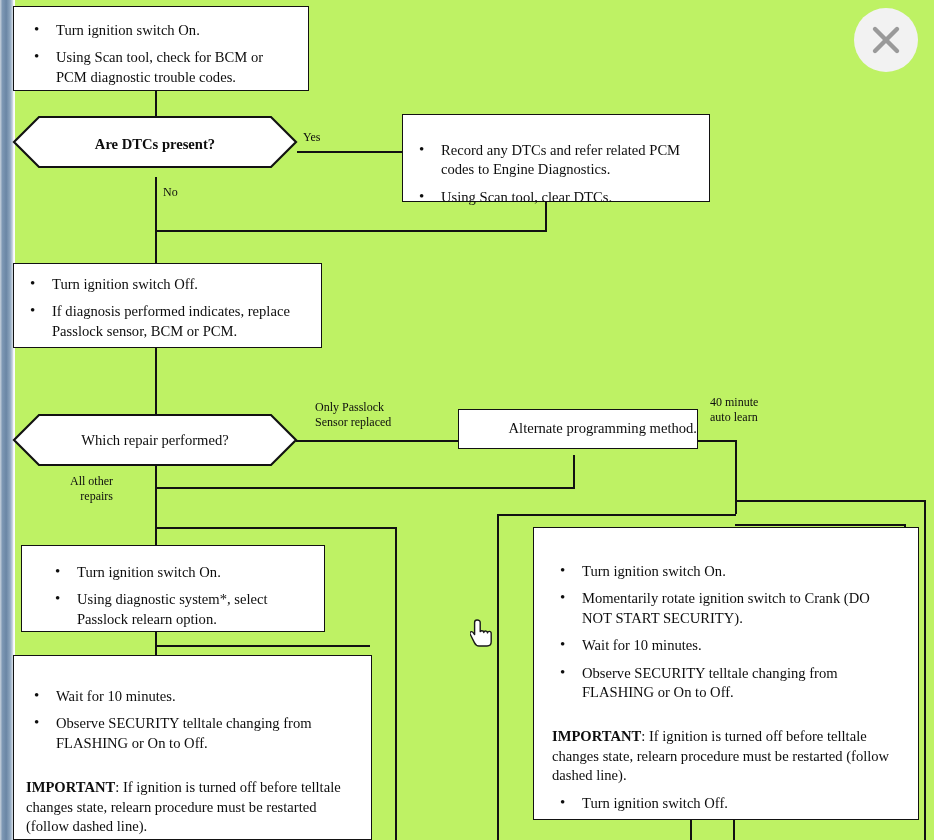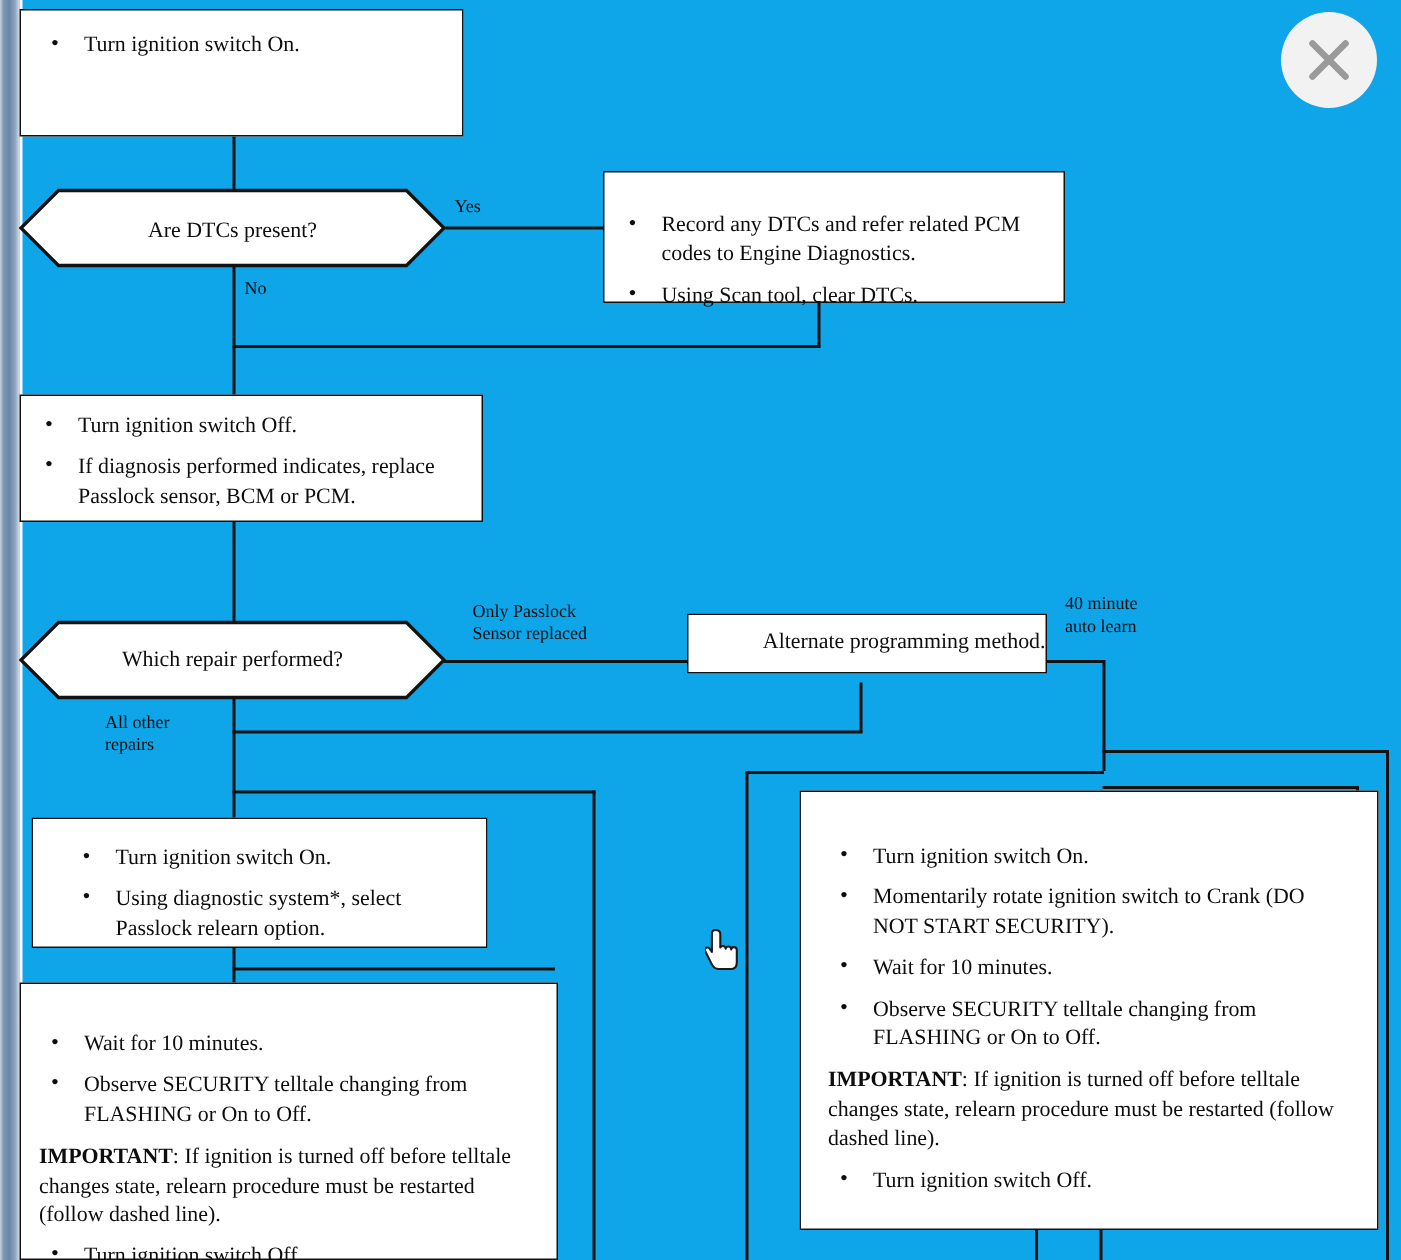--- a/index.html
+++ b/index.html
@@ -6,21 +6,21 @@
   html,body{margin:0;padding:0;}
   body{
     width:934px;height:840px;
     background:#ffffff;
     font-family:"Liberation Serif", serif;
     overflow:hidden;
     position:relative;
   }
   #viewer{
     position:absolute;left:0;top:0;width:934px;height:840px;
-    background:#0ea5e9;overflow:hidden;
+    background:#bef264;overflow:hidden;
   }
   
   .spine{
     position:absolute;left:0;top:0;width:13px;height:840px;
     background:linear-gradient(to right,#c9d3de 0%,#7e98b4 18%,#6a86a5 48%,#8ea6bf 78%,#d7dfe8 100%);
   }
   .spine-edge{
     position:absolute;left:13px;top:0;width:2px;height:840px;
     background:linear-gradient(to right,#eef1f4,#ffffff);
   }
@@ -46,21 +46,21 @@
   .node ul{
     list-style:none;margin:0;padding:0;
   }
   .node li{
     position:relative;padding-left:30px;margin:0 0 8px 0;
   }
   .node li:last-child{margin-bottom:0;}
   .node li:before{
     content:"\2022";position:absolute;left:8px;top:-1px;font-size:15px;
   }
-  .note{margin:9px 0 8px 0;text-indent:0;font-family:Liberation Serif, serif;}
+  .note{margin:25px 0 8px 0;text-indent:0;font-family:Liberation Serif, serif;}
   .note b{font-weight:bold;}
 
   
   .hex{
     position:absolute;
   }
   .hex svg{display:block;overflow:visible;}
   .hex .hex-label{
     position:absolute;left:0;top:0;width:100%;height:100%;
     display:flex;align-items:center;justify-content:center;
@@ -127,24 +127,25 @@
 
   <div class="ln v" style="left:155px;top:632px;height:24px;"></div>
 
   <div class="ln h" style="left:155px;top:645px;width:215px;"></div>
 
   <div class="ln v" style="left:733px;top:820px;height:20px;"></div>
 
   <div class="node" style="left:13px;top:6px;width:296px;height:85px;padding:14px 12px 10px 12px;">
     <ul>
       <li>Turn ignition switch On.</li>
-    </ul>
-  </div>
-
-  <div class="hex" style="left:13px;top:126px;width:284px;height:56px;">
+      <li>Using Scan tool, check for BCM or PCM diagnostic trouble codes.</li>
+    </ul>
+  </div>
+
+  <div class="hex" style="left:13px;top:116px;width:284px;height:56px;font-weight:bold;">
     <svg width="284" height="52" viewBox="0 0 284 52" aria-hidden="true">
       <polygon points="26,1 258,1 283,26 258,51 26,51 1,26" fill="#ffffff" stroke="#121212" stroke-width="2.2"></polygon>
     </svg>
     <div class="hex-label">Are DTCs present?</div>
   </div>
 
   <div class="blabel" style="left:303px;top:130px;">Yes</div>
   <div class="blabel" style="left:163px;top:185px;">No</div>
 
   <div class="node" style="left:402px;top:114px;width:308px;height:88px;padding:26px 10px 10px 8px;">
@@ -163,21 +164,21 @@
 
   <div class="hex" style="left:13px;top:414px;width:284px;height:52px;">
     <svg width="284" height="52" viewBox="0 0 284 52" aria-hidden="true">
       <polygon points="26,1 258,1 283,26 258,51 26,51 1,26" fill="#ffffff" stroke="#121212" stroke-width="2.2"></polygon>
     </svg>
     <div class="hex-label">Which repair performed?</div>
   </div>
 
   <div class="blabel" style="left:315px;top:400px;">Only Passlock
 Sensor replaced</div>
-  <div class="blabel" style="left:70px;top:474px;text-align:left;">All other
+  <div class="blabel" style="left:70px;top:474px;text-align:right;">All other
 repairs</div>
   <div class="blabel" style="left:710px;top:395px;">40 minute
 auto learn</div>
 
   <div class="node" style="left:458px;top:409px;width:240px;height:40px;display:flex;align-items:center;justify-content:flex-end;">
     <span>Alternate programming method.</span>
   </div>
 
   <div class="node" style="left:21px;top:545px;width:304px;height:87px;padding:17px 10px 10px 25px;">
     <ul>

